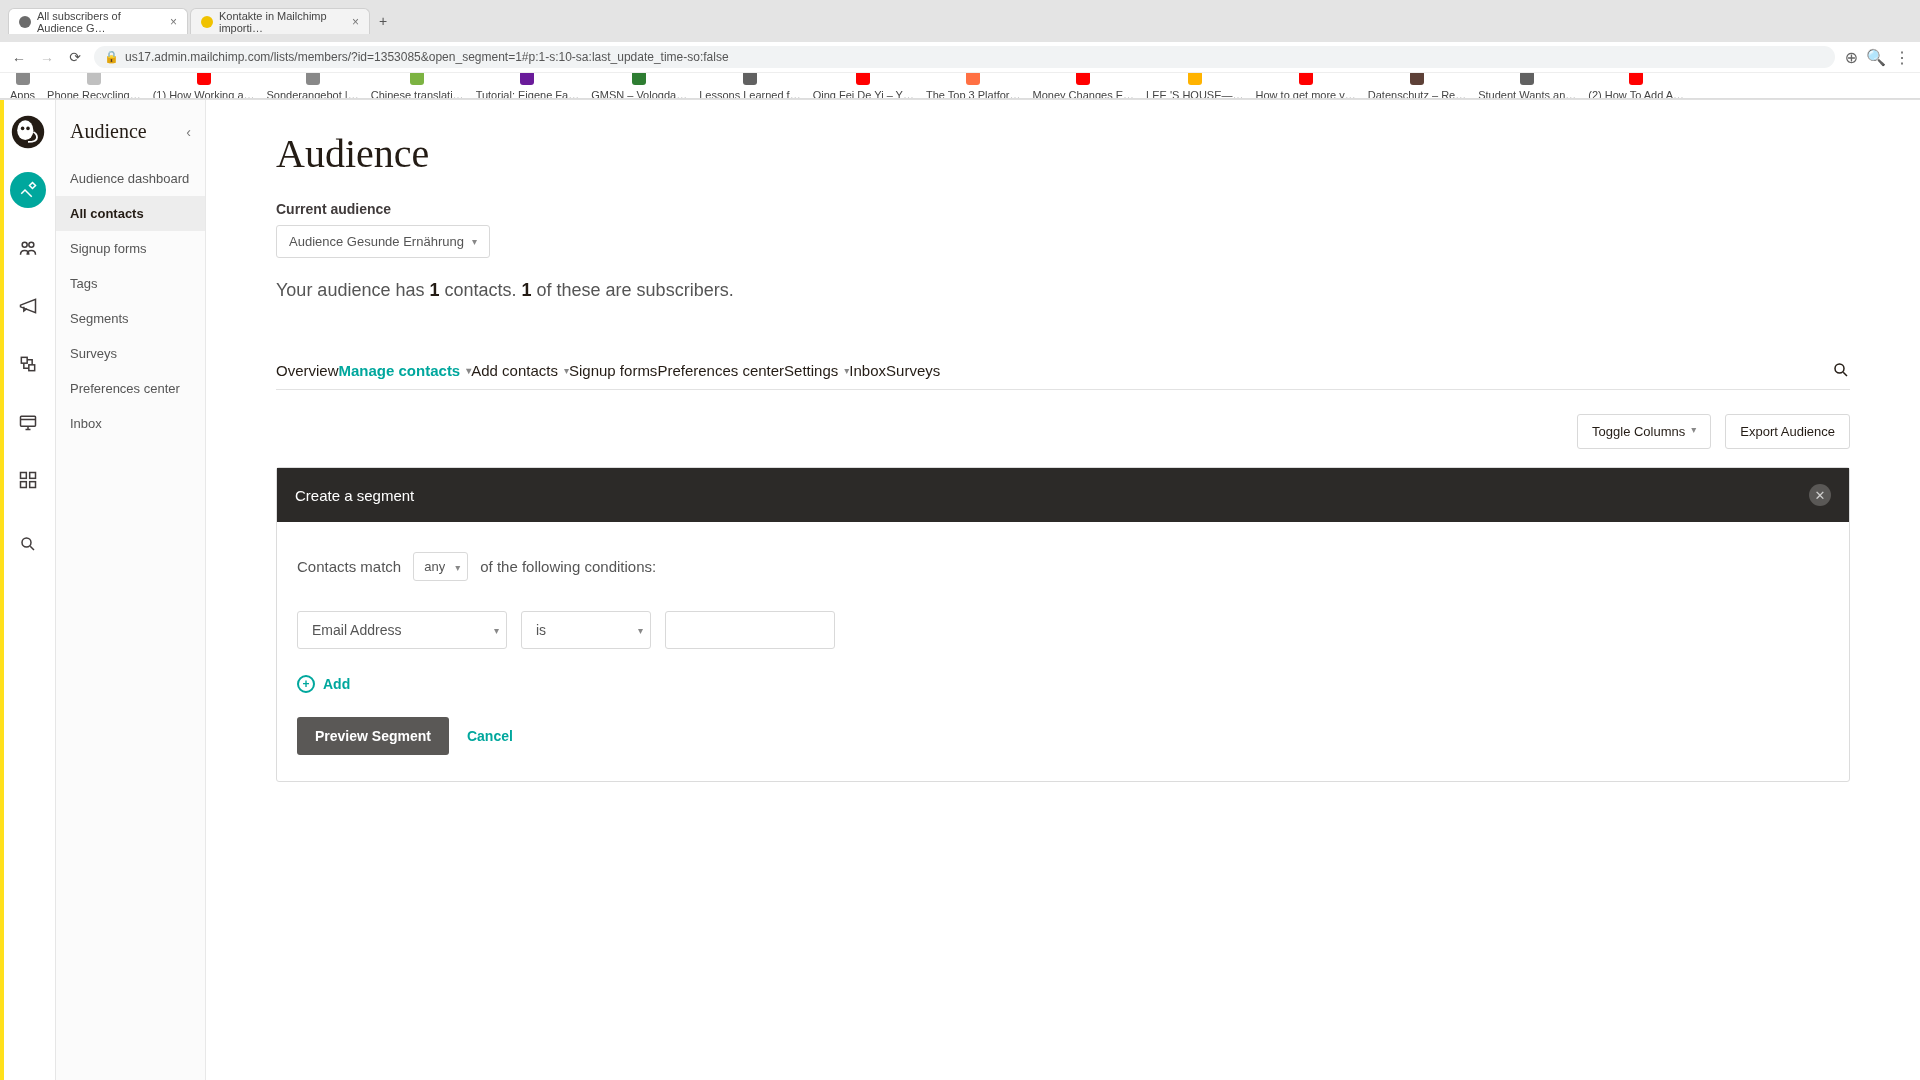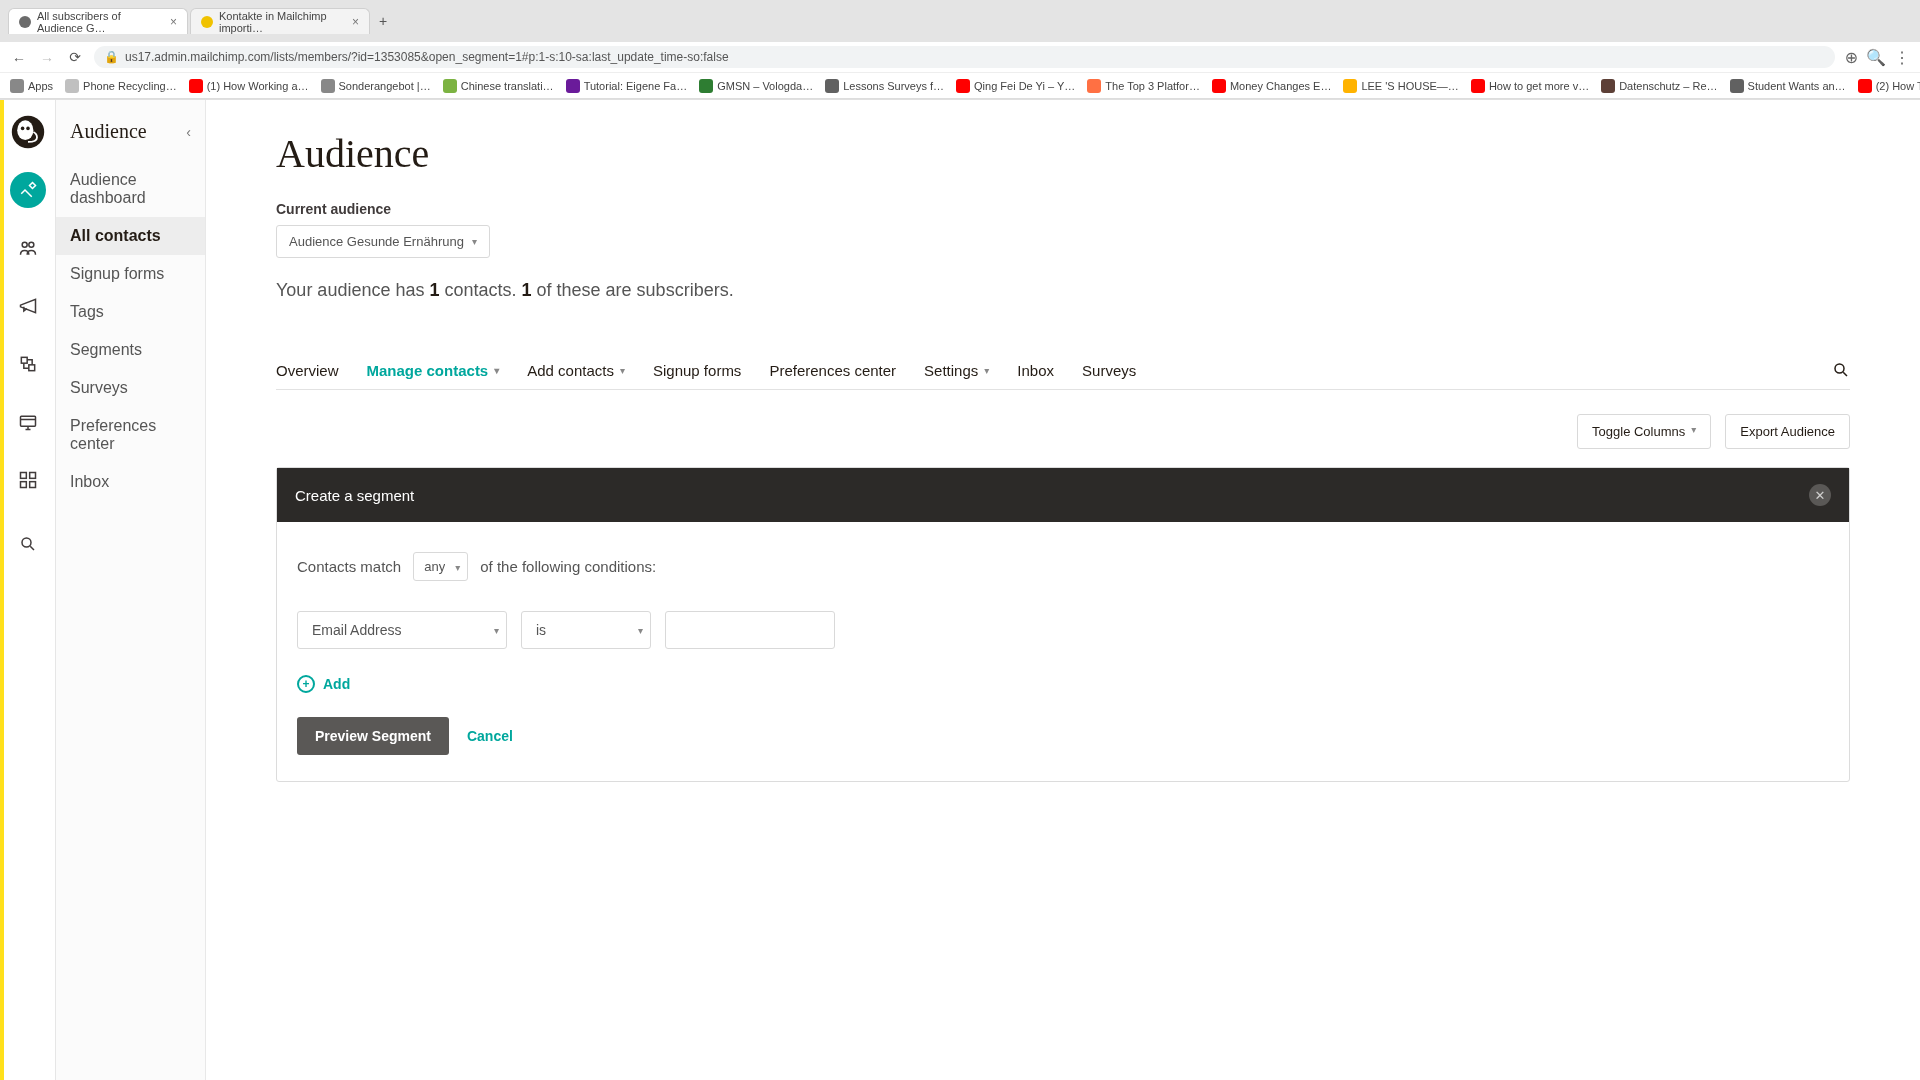--- a/index.html
+++ b/index.html
@@ -11,46 +11,46 @@
 .tab { display: flex; align-items: center; gap: 6px; padding: 0 10px; height: 26px; font-size: 11px; color: #444; background: #f3f3f3; border-radius: 6px 6px 0 0; border: 1px solid #d0d0d0; border-bottom: none; max-width: 180px; margin-right: 2px; }
 .tab.active { background: #fff; }
 .tab-favicon { width: 12px; height: 12px; border-radius: 50%; flex-shrink: 0; }
 .tab-close { font-size: 12px; color: #777; cursor: pointer; margin-left: auto; }
 .new-tab { width: 22px; text-align: center; color: #555; font-size: 14px; cursor: pointer; }
 .addr-row { display: flex; align-items: center; height: 30px; padding: 0 10px; gap: 10px; background: #fff; }
 .nav-btn { color: #555; font-size: 14px; width: 18px; text-align: center; cursor: pointer; }
 .addr-bar { flex: 1; display: flex; align-items: center; background: #f1f3f4; border-radius: 14px; height: 22px; padding: 0 10px; font-size: 12px; color: #555; gap: 6px; }
 .addr-icons { display: flex; gap: 8px; color: #666; }
 .bookmarks-row { display: flex; align-items: center; height: 26px; padding: 0 10px; gap: 12px; background: #fff; border-top: 1px solid #eee; font-size: 11px; color: #444; overflow: hidden; }
-.bookmark { display: flex; align-items: center; gap: 4px; white-space: nowrap; cursor: pointer; }
+.bookmark { display: flex; align-items: center; gap: 4px; white-space: nowrap; cursor: pointer; flex-direction: column; }
 .bm-icon { width: 14px; height: 14px; border-radius: 3px; flex-shrink: 0; }
 
 
 .app { display: flex; height: calc(1080px - 84px); border-top: 1px solid #e0e0e0; position: relative; }
 .yellow-edge { position: absolute; left: 0; top: 0; bottom: 0; width: 4px; background: #ffe01b; }
 .left-rail { width: 56px; background: #fff; border-right: 1px solid #e6e6e6; display: flex; flex-direction: column; align-items: center; padding-top: 14px; gap: 22px; }
 .rail-logo { width: 36px; height: 36px; }
 .rail-icon { width: 36px; height: 36px; display: flex; align-items: center; justify-content: center; border-radius: 50%; color: #403b3b; cursor: pointer; }
 .rail-icon.active { background: #00a79d; color: #fff; }
 
 .side-panel { width: 150px; background: #fbfbfb; border-right: 1px solid #e8e8e8; padding-top: 16px; }
 .side-header { display: flex; align-items: center; justify-content: space-between; padding: 4px 14px 18px 14px; }
 .side-title { font-family: Georgia, 'Times New Roman', serif; font-size: 20px; color: #241c15; }
 .side-collapse { color: #777; cursor: pointer; font-size: 14px; }
-.side-item { padding: 10px 14px; font-size: 16px; color: #555; cursor: pointer; }
+.side-item { padding: 10px 14px; font-size: 13px; color: #555; cursor: pointer; }
 .side-item.active { background: #ededed; color: #241c15; font-weight: 600; }
 
 .main { flex: 1; padding: 30px 70px 40px 70px; overflow-y: auto; color: #403b3b; }
 .page-title { font-family: Georgia, 'Times New Roman', serif; font-size: 40px; color: #241c15; font-weight: 400; margin-bottom: 24px; }
 .subhead { font-size: 14px; font-weight: 600; color: #403b3b; margin-bottom: 8px; }
 .aud-select { display: inline-flex; align-items: center; gap: 8px; border: 1px solid #d9d9d9; border-radius: 3px; padding: 8px 12px; font-size: 13px; color: #555; cursor: pointer; margin-bottom: 22px; }
 .aud-stats { font-size: 18px; color: #555; margin-bottom: 50px; }
 .aud-stats b { color: #241c15; font-weight: 700; }
 
-.tab-nav { display: flex; align-items: center; gap: 28px; border-bottom: 1px solid #e2e2e2; font-size: 15px; color: #241c15; font-weight: 500; }
+.tab-nav { display: flex; align-items: center; border-bottom: 1px solid #e2e2e2; font-size: 15px; color: #241c15; font-weight: 500; }
 .tab-nav-item { padding: 10px 0; cursor: pointer; display: flex; align-items: center; gap: 6px; }
 .tab-nav-item.highlight { color: #00a79d; font-weight: 600; }
 .tab-nav-search { margin-left: auto; cursor: pointer; }
 
 .action-row { display: flex; justify-content: flex-end; gap: 14px; margin: 24px 0 18px 0; }
 .btn-outline { border: 1px solid #d9d9d9; background: #fff; border-radius: 3px; padding: 9px 14px; font-size: 13px; color: #241c15; cursor: pointer; display: flex; align-items: flex-start; gap: 6px; }
 
 .segment-panel { border: 1px solid #dcdcdc; border-radius: 3px; background: #fff; }
 .segment-header { background: #2c2a28; color: #fff; padding: 16px 18px; font-size: 15px; display: flex; align-items: center; justify-content: space-between; }
 .close-circle { width: 22px; height: 22px; border-radius: 50%; background: #5a5856; color: #d0cfce; display: flex; align-items: center; justify-content: center; font-size: 13px; cursor: pointer; }
@@ -131,21 +131,21 @@
       <span class="bookmark">
         <span class="bm-icon" style="background:#6a1b9a"></span>
         <span>Tutorial: Eigene Fa…</span>
       </span>
       <span class="bookmark">
         <span class="bm-icon" style="background:#2e7d32"></span>
         <span>GMSN – Vologda…</span>
       </span>
       <span class="bookmark">
         <span class="bm-icon" style="background:#616161"></span>
-        <span>Lessons Surveys f…</span>
+        <span>Lessons Learned f…</span>
       </span>
       <span class="bookmark">
         <span class="bm-icon" style="background:#ff0000"></span>
         <span>Qing Fei De Yi – Y…</span>
       </span>
       <span class="bookmark">
         <span class="bm-icon" style="background:#ff7043"></span>
         <span>The Top 3 Platfor…</span>
       </span>
       <span class="bookmark">

